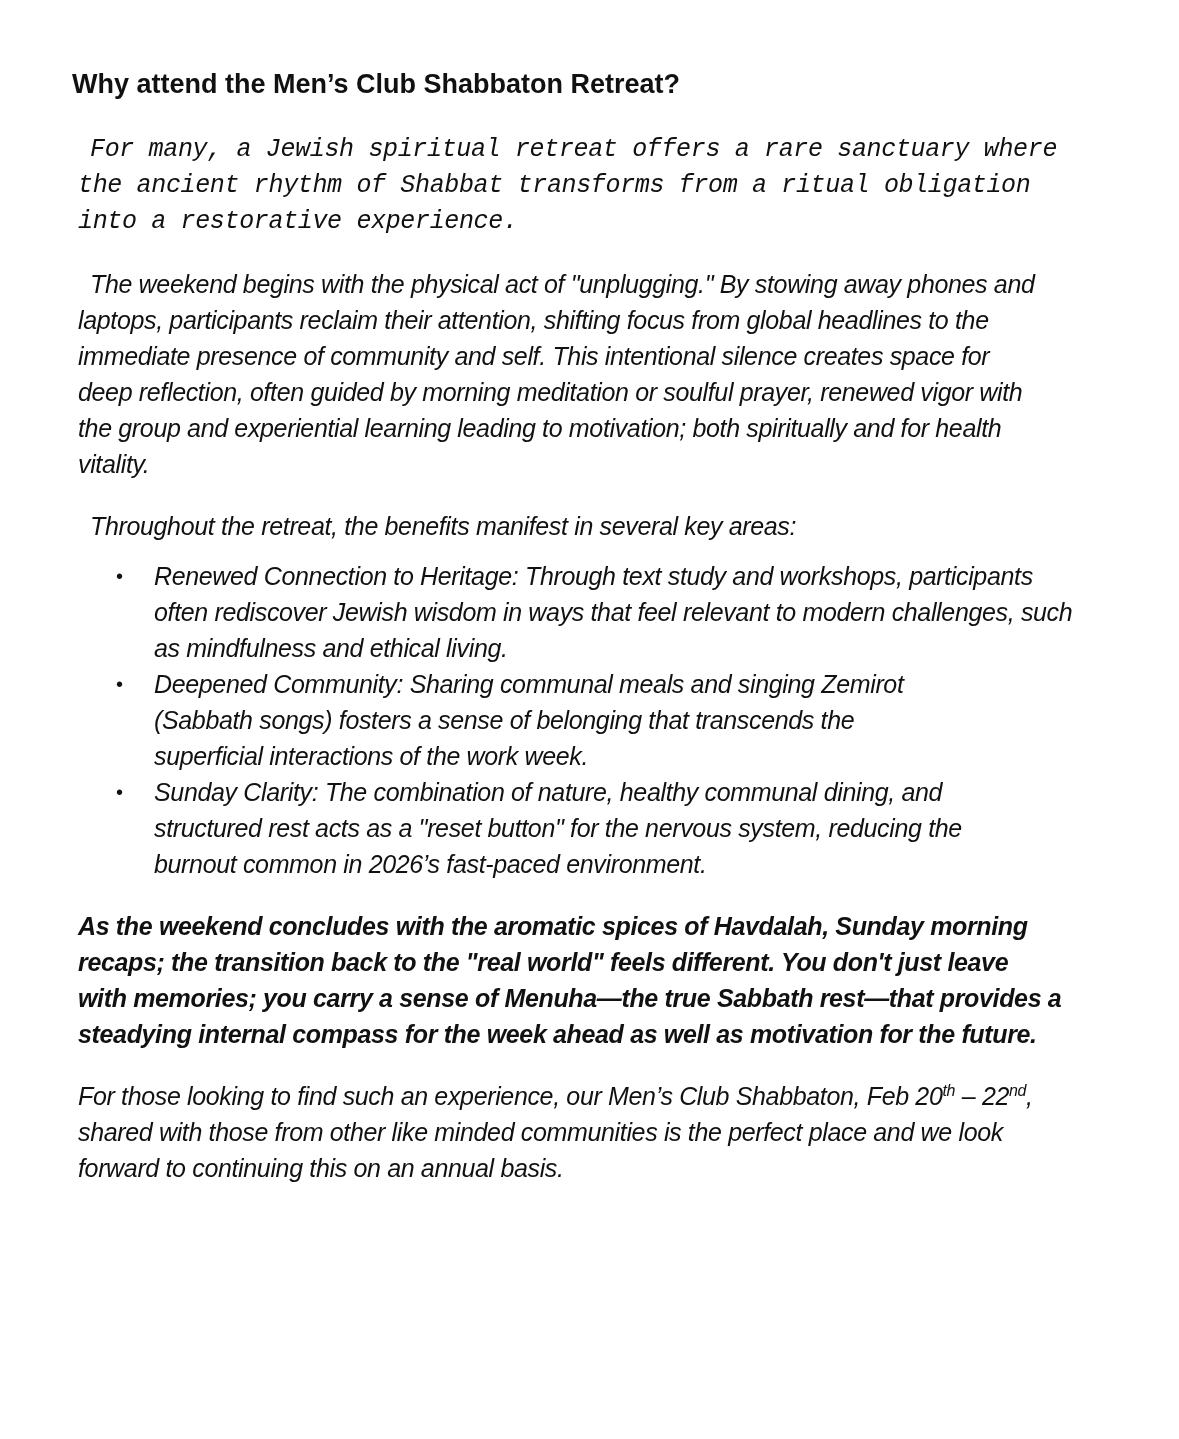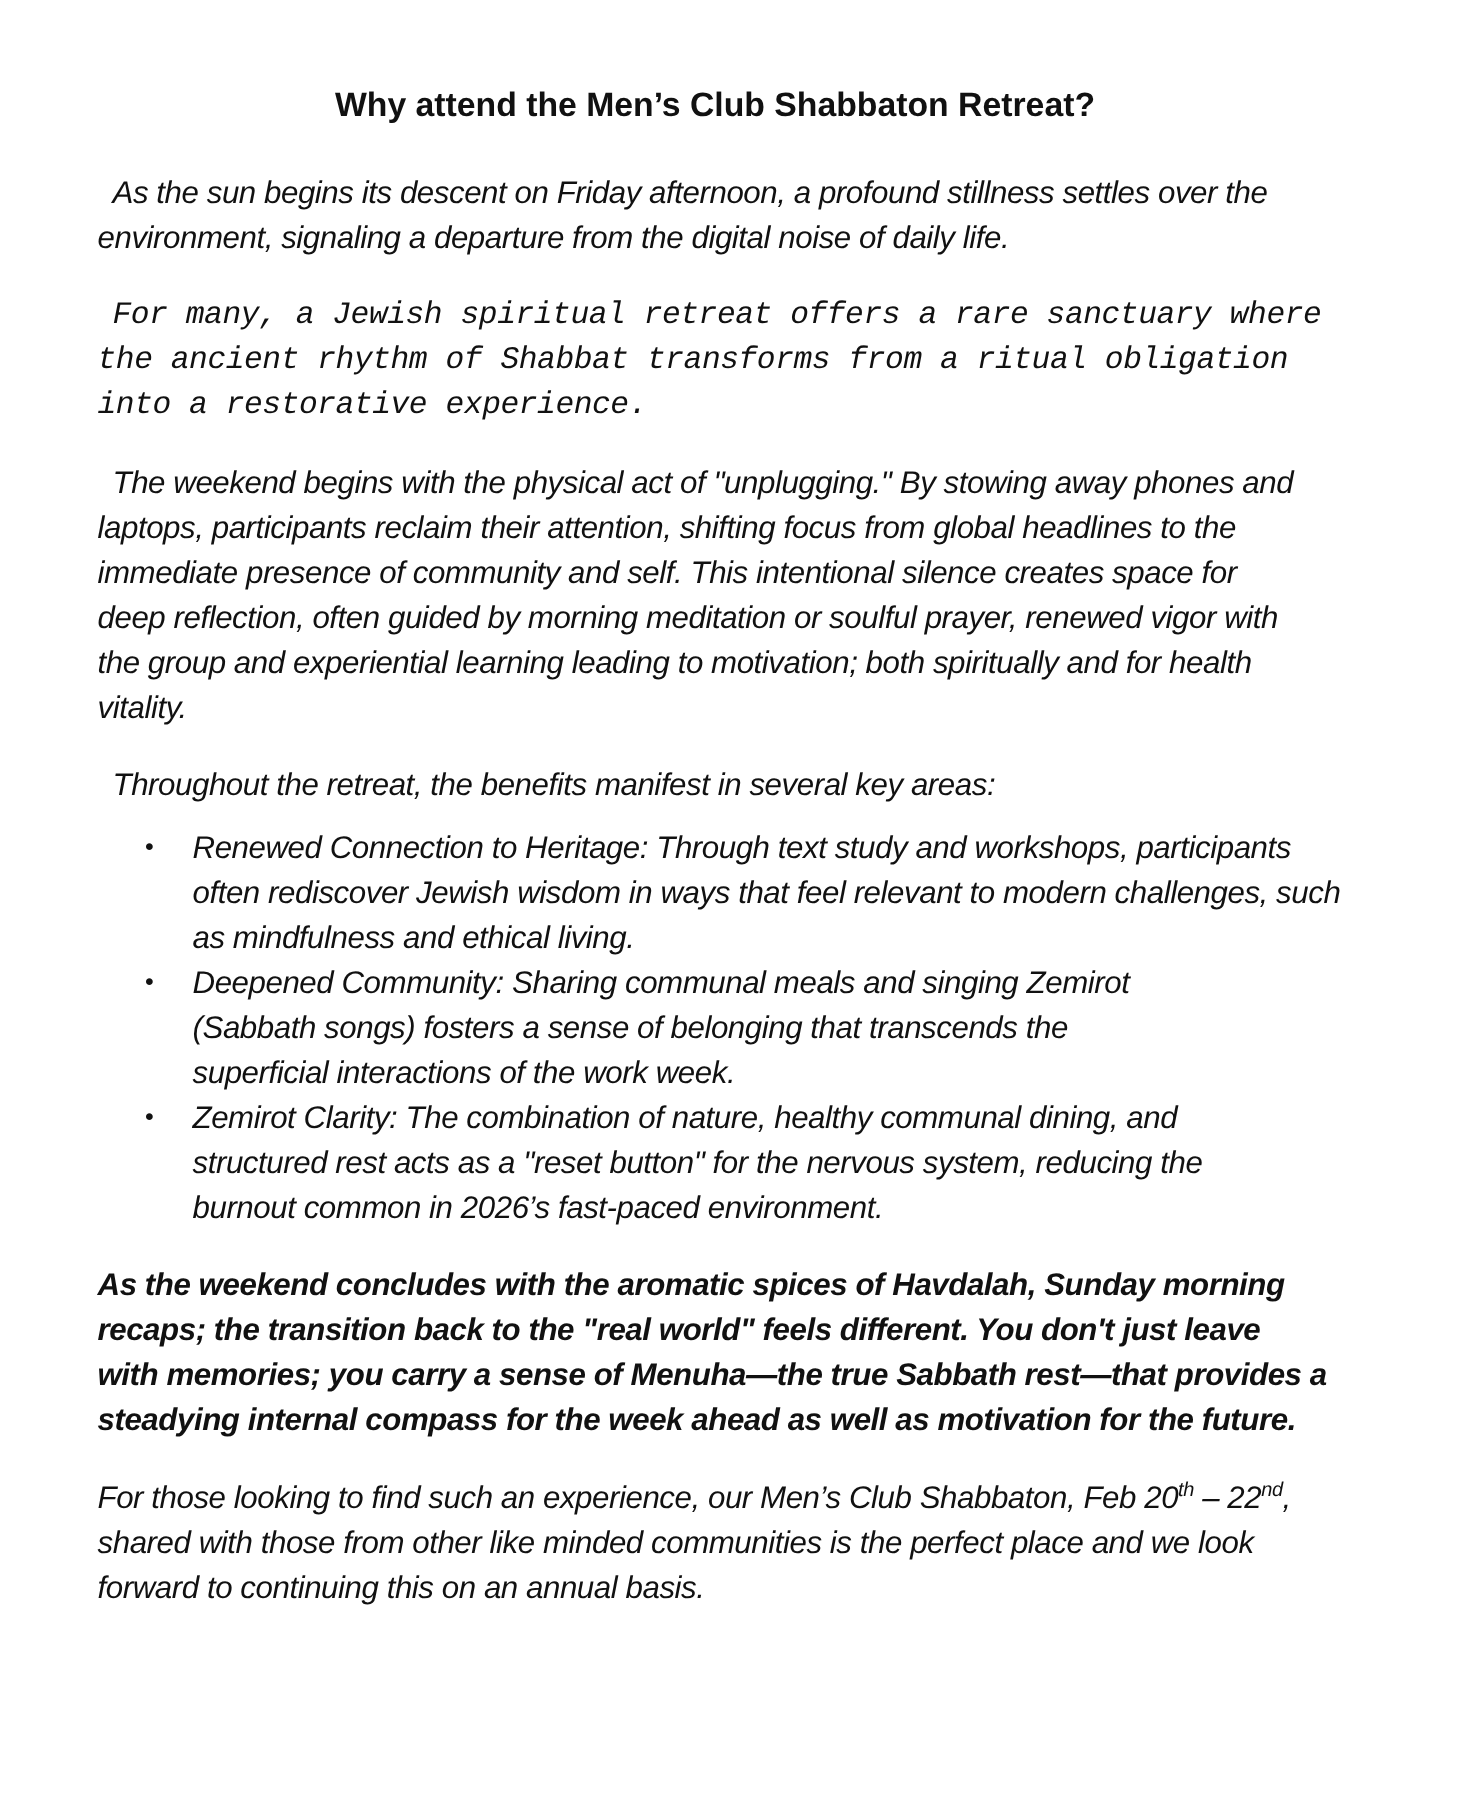--- a/index.html
+++ b/index.html
@@ -17,21 +17,21 @@
     }
     .page {
       position: absolute;
       left: 78px;
       top: 62px;
       width: 1000px;
     }
     .title {
       font-weight: bold;
       font-size: 27px;
-      text-align: center;
+      text-align: left;
       margin: 0 0 0 0;
       width: 1000px;
       position: relative;
       left: -6px;
       height: 44px;
       line-height: 44px;
     }
     .para {
       font-style: italic;
       font-size: 25px;
@@ -69,36 +69,35 @@
       line-height: 0;
       vertical-align: 9px;
     }
   </style>
 </head>
 <body>
 
 <div class="page">
   <h1 class="title">Why attend the Men’s Club Shabbaton Retreat?</h1>
 
-  <p class="para indent" style="margin-top:30px;width:990px;">As the sun begins its descent on Friday afternoon, a profound stillness settles over the environment, signaling a departure from the digital noise of daily life.</p>
 
   <p class="para indent" style="margin-top:26px;width:980px;font-family:Liberation Mono, monospace;">For many, a Jewish spiritual retreat offers a rare sanctuary where the ancient rhythm of Shabbat transforms from a ritual obligation into a restorative experience.</p>
 
   <p class="para indent" style="margin-top:26px;width:965px;">The weekend begins with the physical act of "unplugging." By stowing away phones and laptops, participants reclaim their attention, shifting focus from global headlines to the immediate presence of community and self.  This intentional silence creates space for deep reflection, often guided by morning meditation or soulful prayer, renewed vigor with the group and experiential learning leading to motivation; both spiritually and for health vitality.</p>
 
   <p class="para indent" style="margin-top:26px;">Throughout the retreat, the benefits manifest in several key areas:</p>
 
   <ul class="list" style="margin-top:14px;">
     <li class="list-item">
       <span class="bullet">•</span><span class="lead">Renewed Connection to Heritage:</span><span> Through text study and workshops, participants often rediscover Jewish wisdom in ways that feel relevant to modern challenges, such as mindfulness and ethical living.</span>
     </li>
     <li class="list-item" style="width:790px;">
       <span class="bullet">•</span><span class="lead">Deepened Community:</span><span> Sharing communal meals and singing Zemirot (Sabbath songs) fosters a sense of belonging that transcends the superficial interactions of the work week.</span>
     </li>
     <li class="list-item" style="width:890px;">
-      <span class="bullet">•</span><span class="lead">Zemirot Clarity:</span><span> The combination of nature, healthy communal dining, and structured rest acts as a "reset button" for the nervous system, reducing the burnout common in 2026’s fast-paced environment.</span>
+      <span class="bullet">•</span><span class="lead">Sunday Clarity:</span><span> The combination of nature, healthy communal dining, and structured rest acts as a "reset button" for the nervous system, reducing the burnout common in 2026’s fast-paced environment.</span>
     </li>
   </ul>
 
   <p class="para" style="margin-top:26px;width:985px;font-weight:bold;">As the weekend concludes with the aromatic spices of Havdalah, Sunday morning recaps; the transition back to the "real world" feels different.  You don't just leave with memories; you carry a sense of Menuha—the true Sabbath rest—that provides a steadying internal compass for the week ahead as well as motivation for the future.</p>
 
   <p class="para" style="margin-top:26px;width:975px;"><span>For those looking to find such an experience, our Men’s Club Shabbaton, Feb </span><span>20</span><sup>th</sup><span> – </span><span>22</span><sup>nd</sup><span>,  shared with those from other like minded communities is the perfect place and we look forward to continuing this on an annual basis.</span></p>
 </div>
 
 </body></html>

